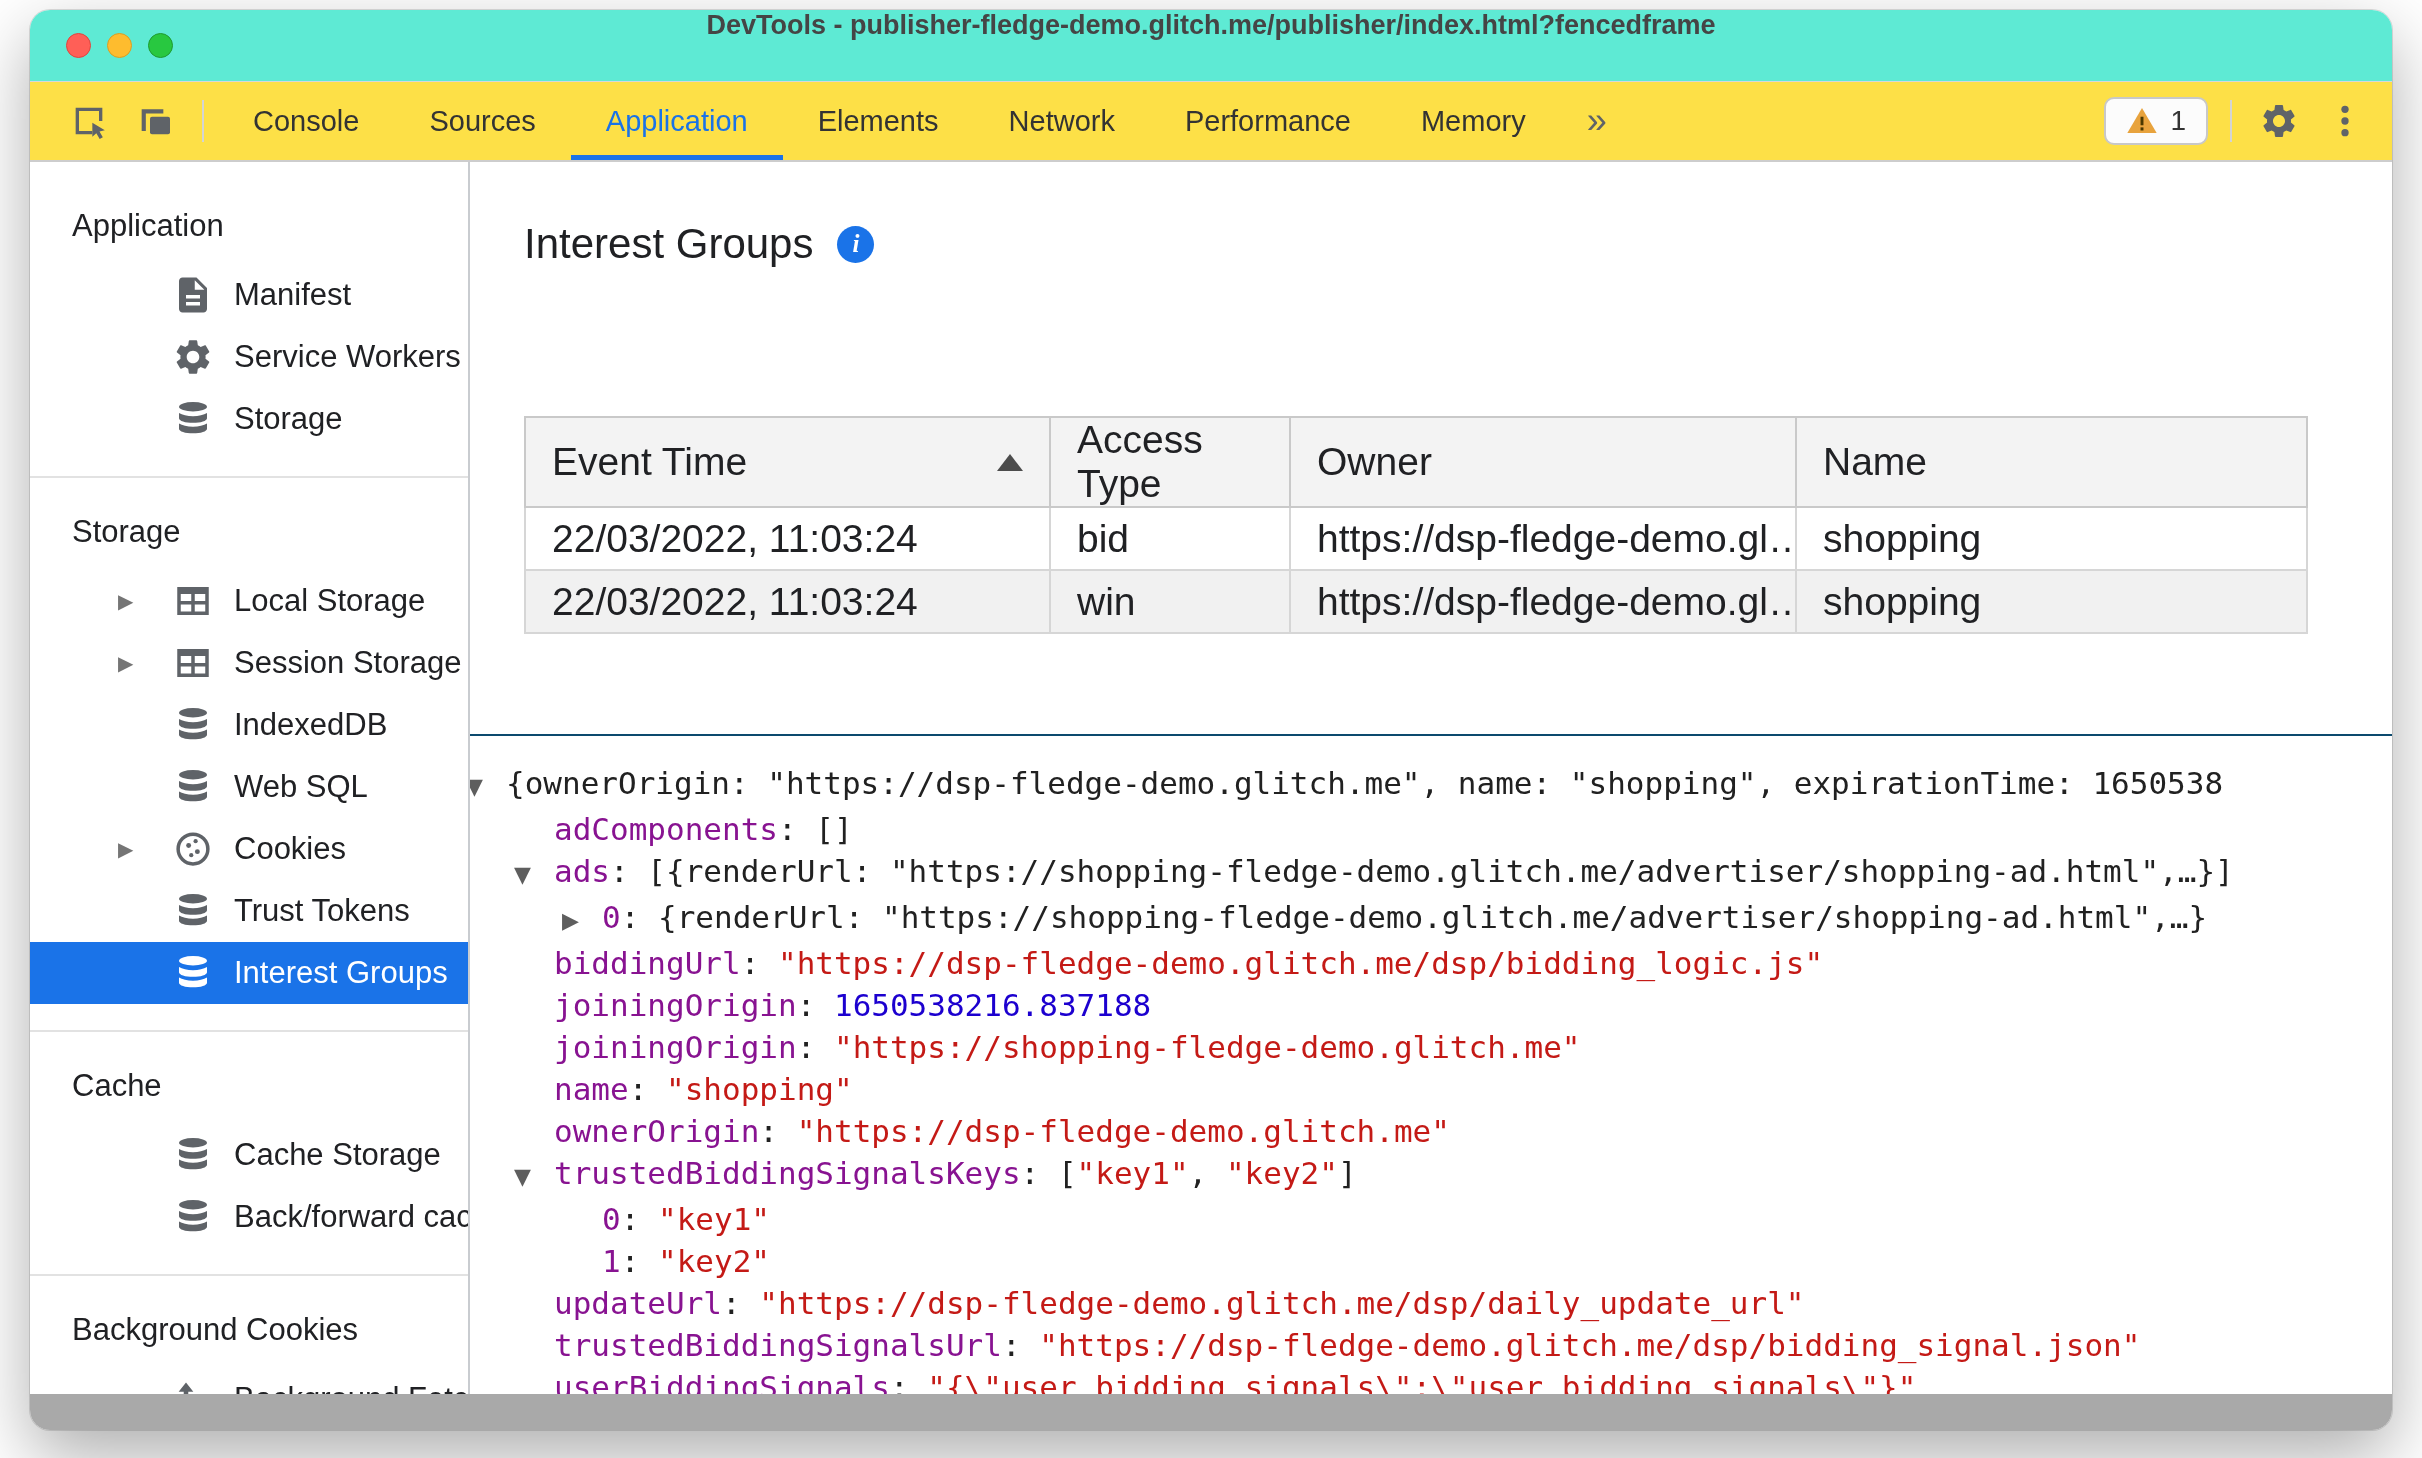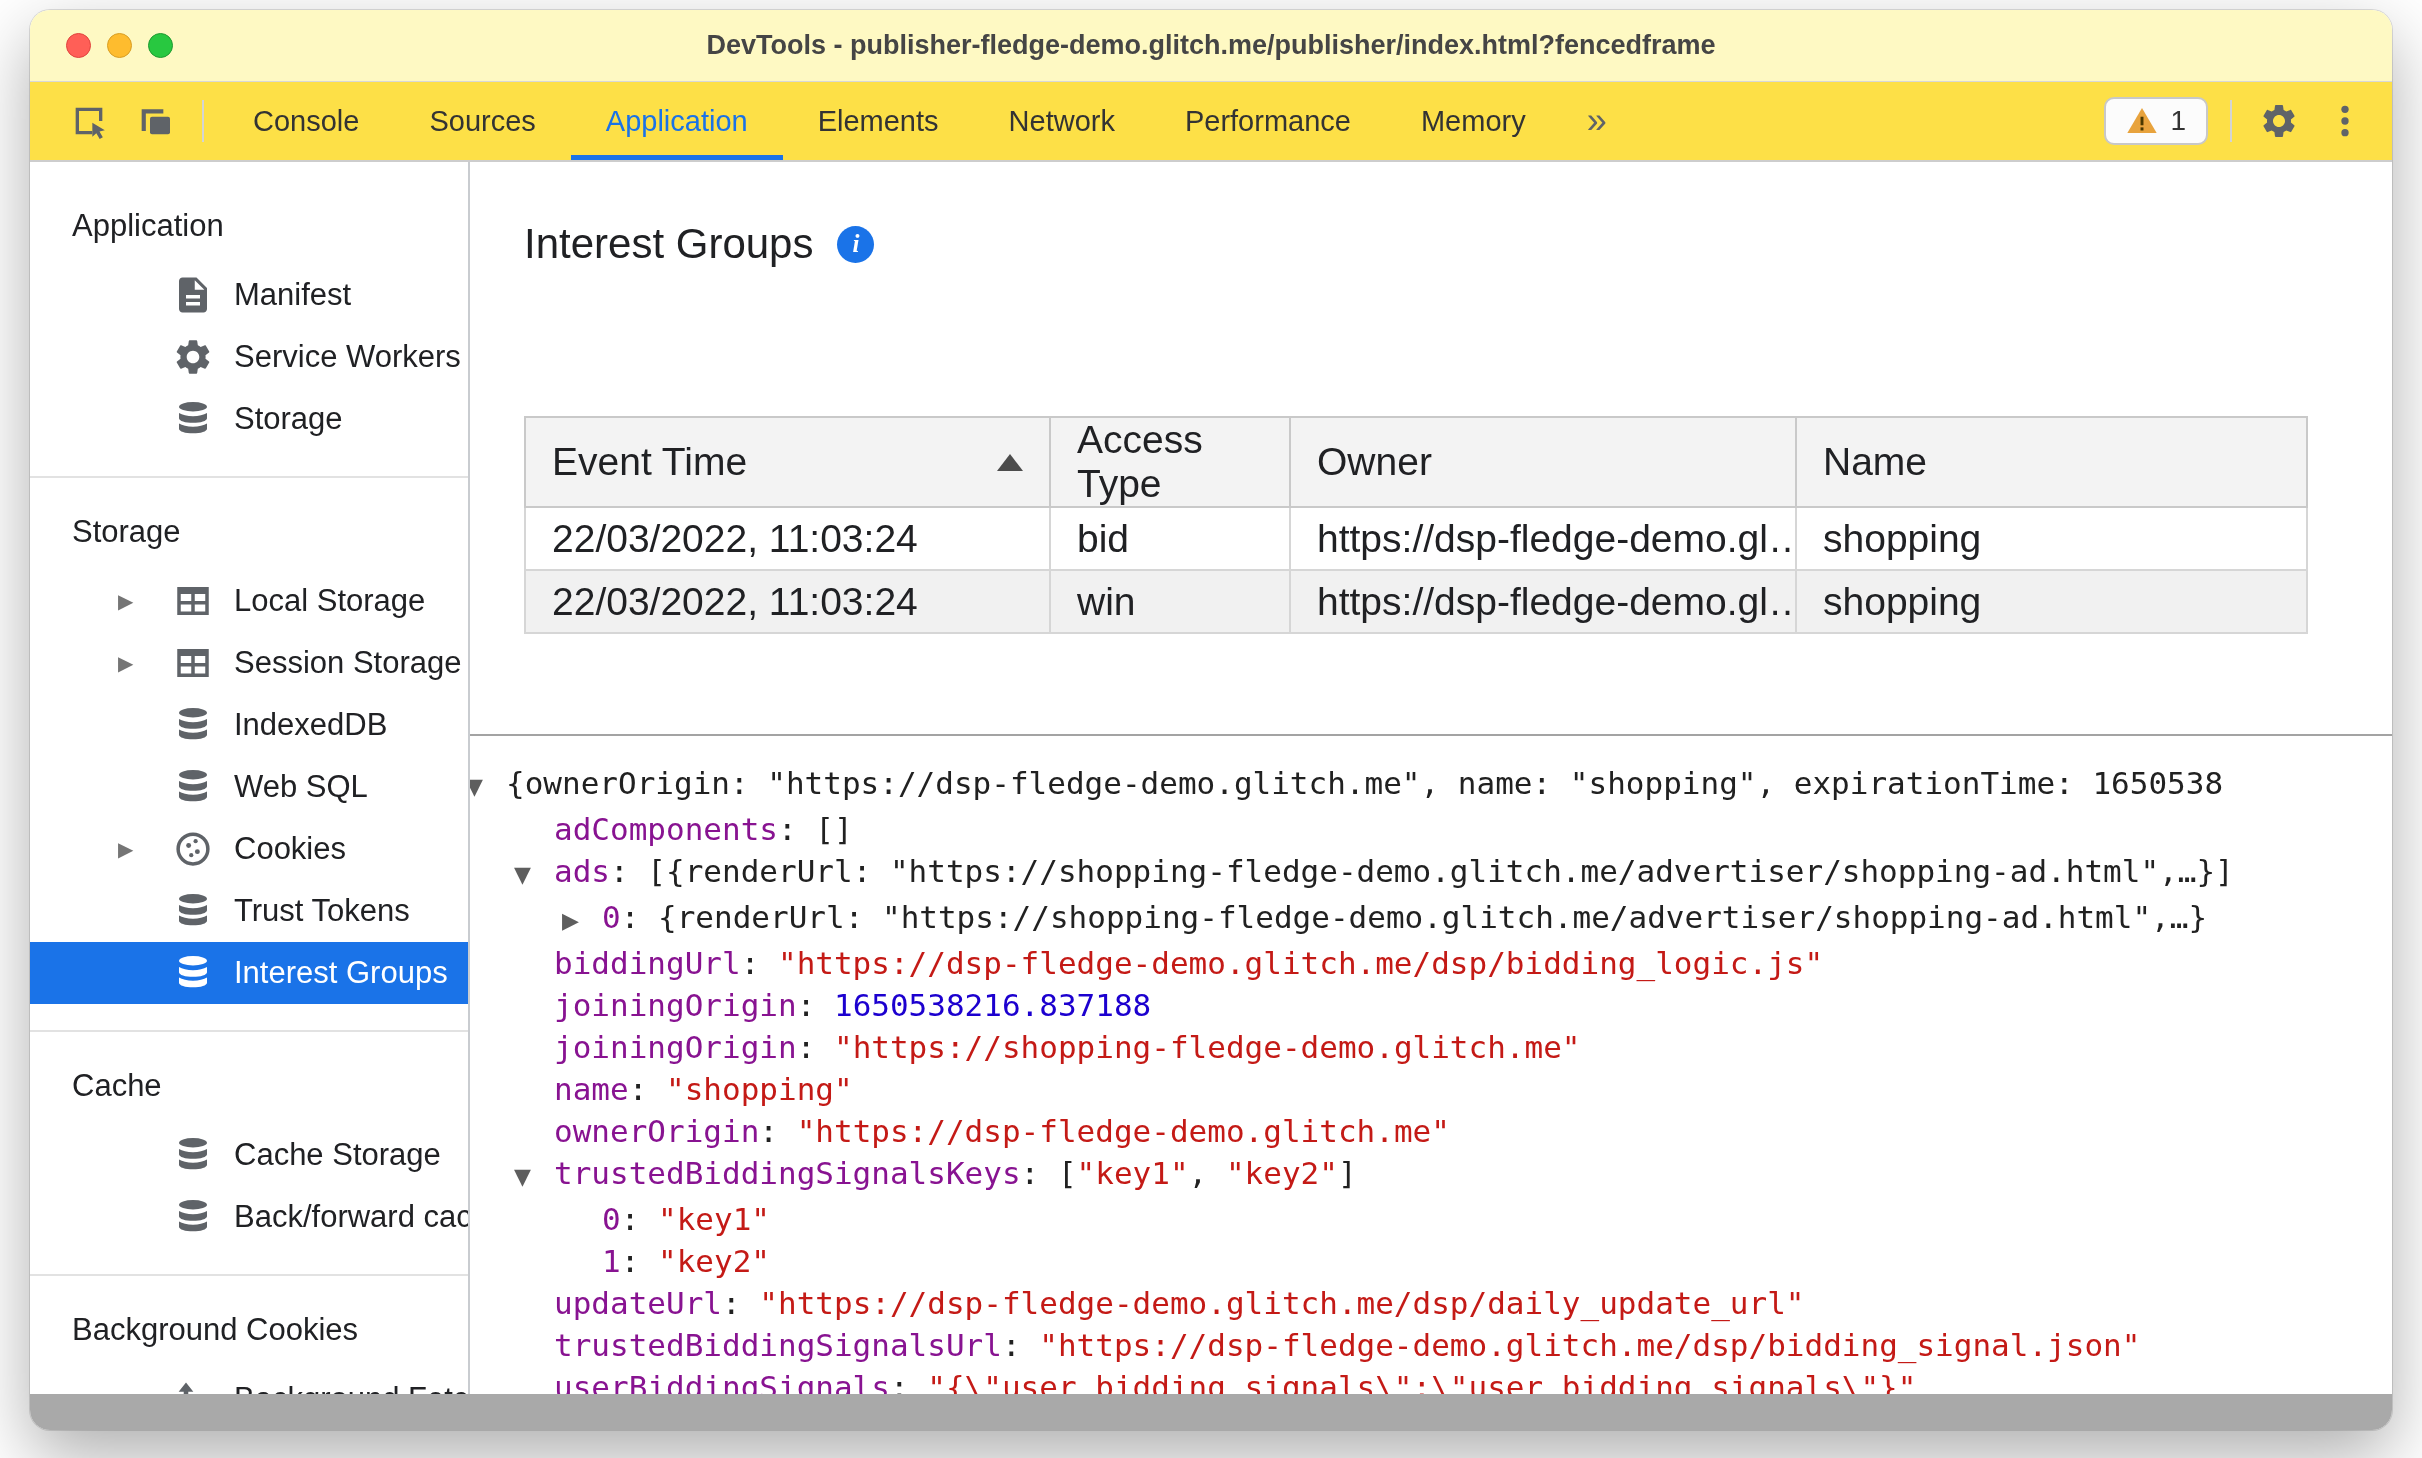--- a/index.html
+++ b/index.html
@@ -17,22 +17,22 @@
     width: 2362px; height: 1420px;
     border-radius: 20px; overflow: hidden;
     background: #fff;
     box-shadow: 0 26px 70px rgba(0,0,0,.32), 0 0 0 1px rgba(0,0,0,.12);
     display: flex; flex-direction: column;
   }
 
   
   .titlebar {
     height: 72px; flex: none; position: relative;
-    background: #fef9c3; border-bottom: 1px solid #d8d8d8;
-    display: flex; align-items: center; justify-content: center;
+    background: #5eead4; border-bottom: 1px solid #d8d8d8;
+    display: flex; justify-content: center;
   }
   .traffic { position: absolute; left: 36px; top: 0; bottom: 0; display: flex; align-items: center; gap: 16px; }
   .tl { width: 25px; height: 25px; border-radius: 50%; }
   .tl.red    { background: #ff5f57; border: 1px solid #e0443e; }
   .tl.yellow { background: #febc2e; border: 1px solid #d89e24; }
   .tl.green  { background: #28c840; border: 1px solid #1f9a31; }
   .win-title { font-size: 27px; font-weight: 700; color: #454545; }
 
   
   .toolbar {
@@ -106,21 +106,21 @@
   .events-table tbody tr:nth-child(even) { background: #f1f1f1; }
   .th-inner { display: flex; align-items: center; }
   .sort-asc {
     margin-left: auto; width: 0; height: 0;
     border-left: 13px solid transparent; border-right: 13px solid transparent;
     border-bottom: 17px solid #4c4c4c;
   }
 
   
   .tree-wrap {
-    margin-top: 100px; border-top: 2px solid #a3a3a3; padding-top: 26px;
+    margin-top: 100px; border-top: 2px solid #0c4a6e; padding-top: 26px;
     font-family: "DejaVu Sans Mono", "Liberation Mono", monospace;
     font-size: 31px; line-height: 42px; color: #212121;
     overflow: hidden;
   }
   .t-line { white-space: nowrap; padding-left: 36px; }
   .t-line.ind-1 { padding-left: 84px; }
   .t-line.ind-2 { padding-left: 132px; }
   .t-caret { display: inline-block; width: 40px; margin-left: -40px; color: #5e5e5e;
              font-family: "DejaVu Sans", sans-serif; }
   .t-caret.open::before   { content: "▼"; font-size: 22px; }

